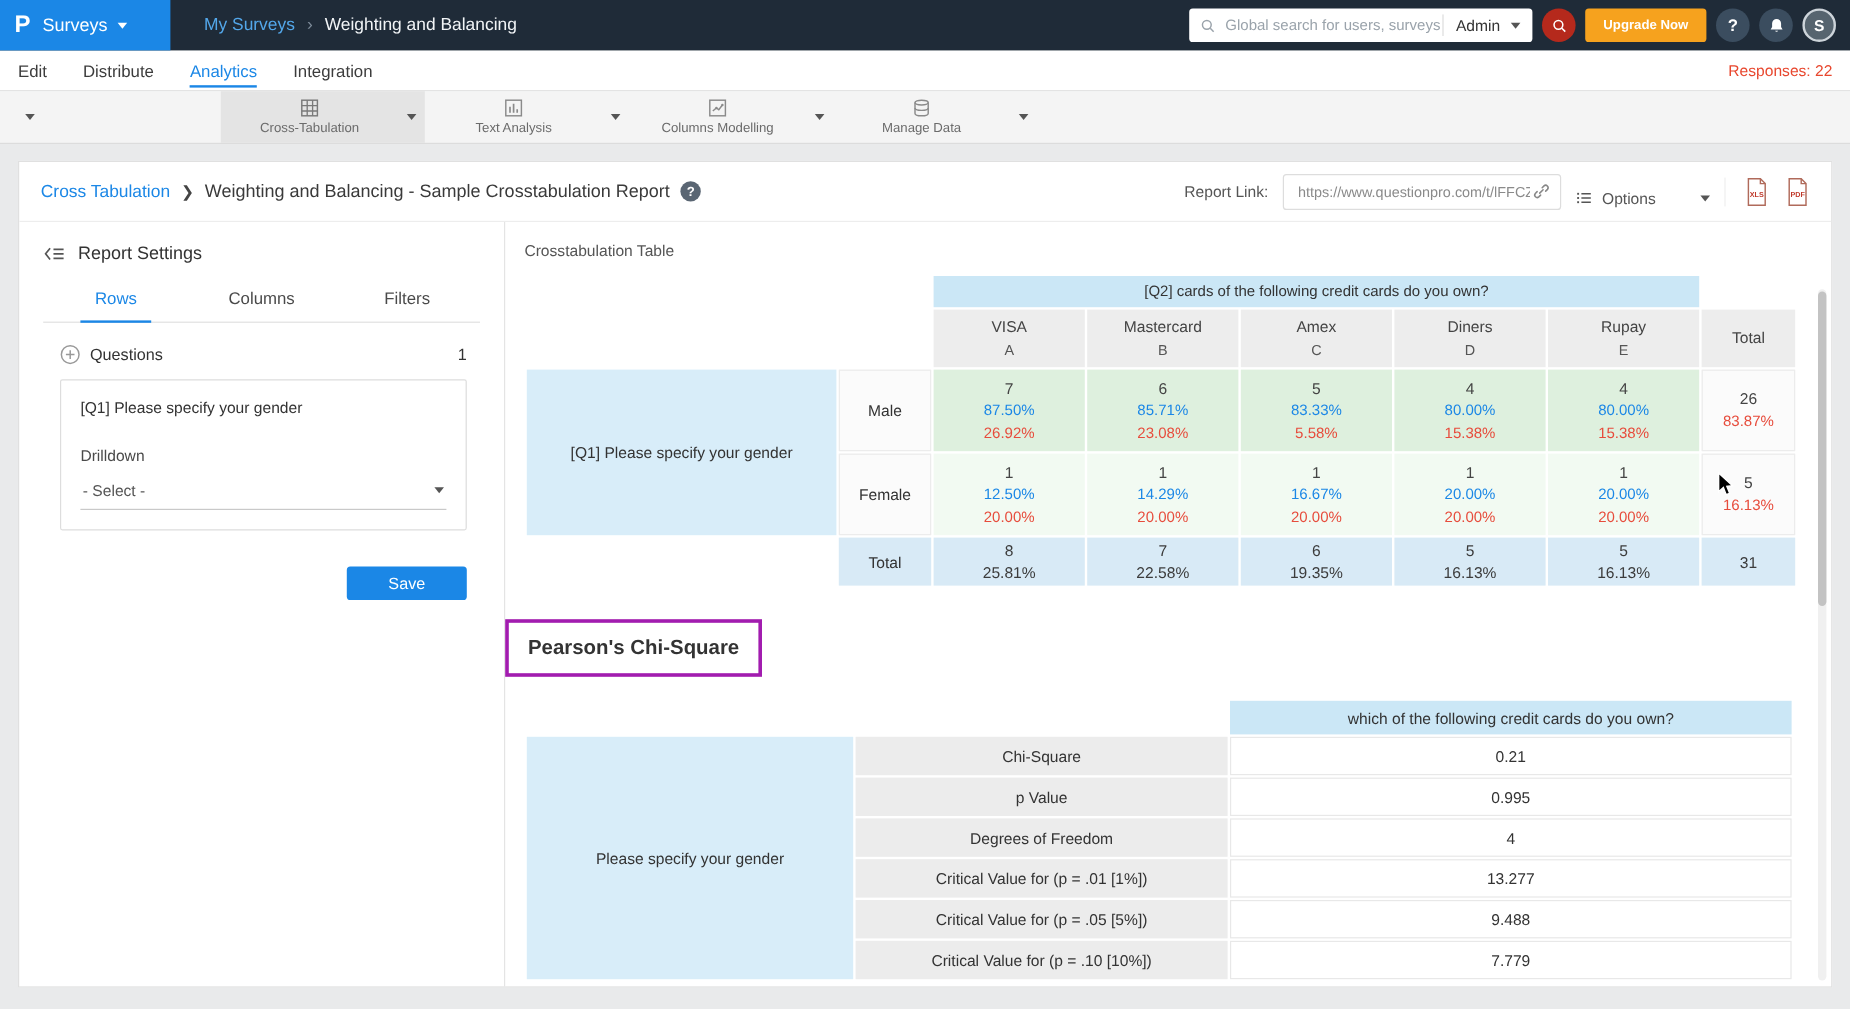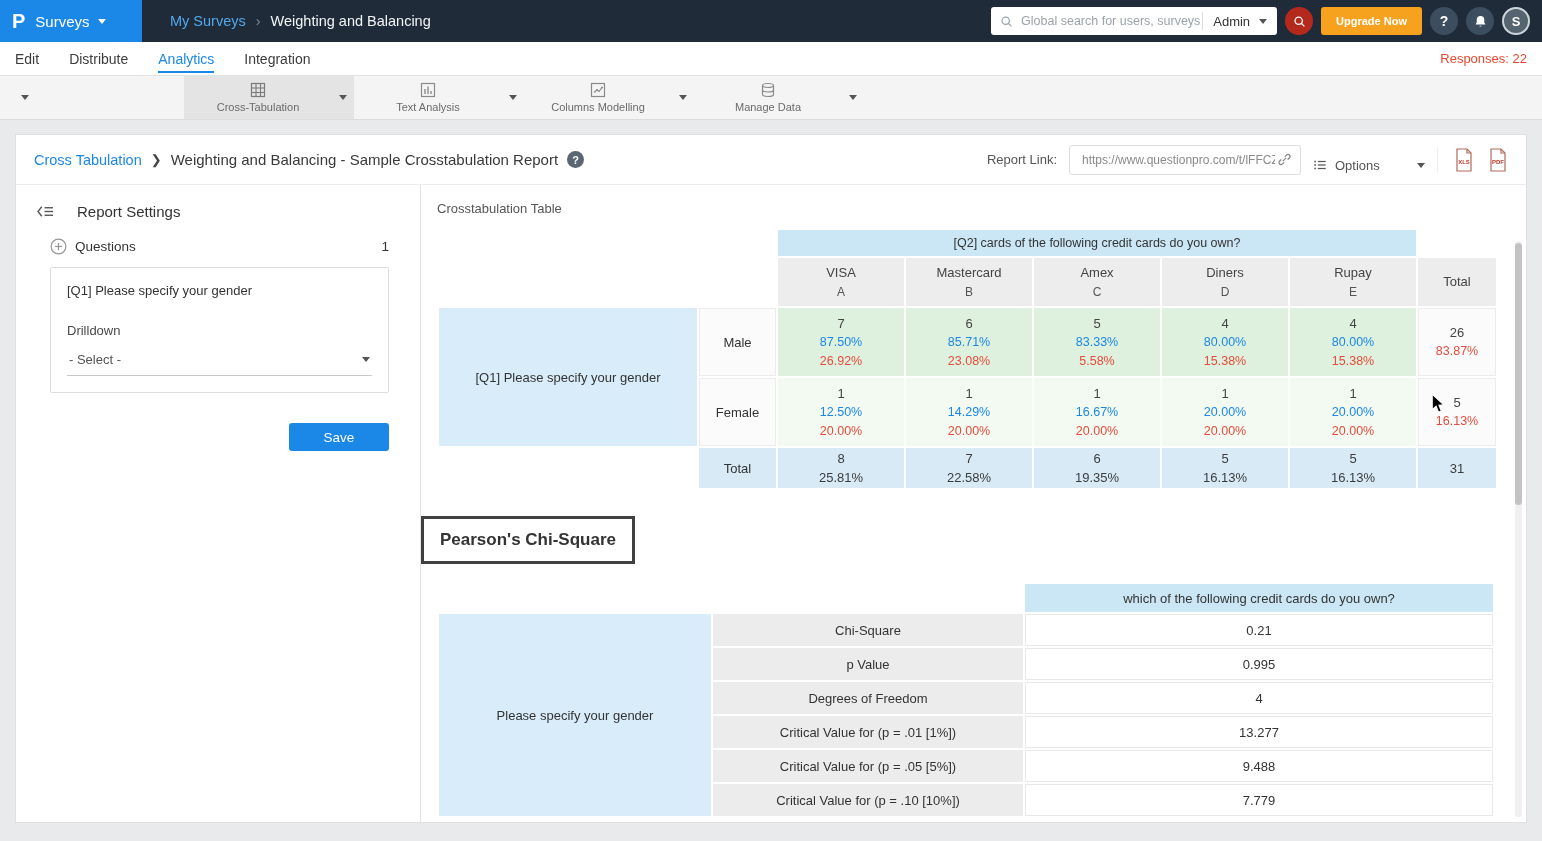--- a/index.html
+++ b/index.html
@@ -66,21 +66,21 @@
   .url-input { border:none; outline:none; flex:1; font-size:12px; color:#8a8a8a; background:transparent; min-width:0; font-family:inherit; }
   .options { display:flex; align-items:center; gap:8px; color:#555; font-size:13px; cursor:pointer; width:112px;margin-top:11px; }
   .options .caret { margin-left:auto; color:#555; }
   .exports { display:flex; align-items:center; gap:14px; padding-left:16px; border-left:1px solid #eee; }
   .doc { cursor:pointer; display:flex; }
 
   .card-body { display:flex; height:638px; }
 
   
   .panel { width:405px; border-right:1px solid #e4e4e4; padding:18px 20px 0; flex:none; }
-  .panel-head { display:flex; align-items:center; gap:22px; }
+  .panel-head { display:flex; align-items:center; gap:10px; }
   .panel-title { font-size:15px; color:#333; }
   .ptabs { display:flex; margin-top:16px; border-bottom:1px solid #e0e0e0; }
   .ptab { flex:1; text-align:center; font-size:14px; color:#4a4a4a; cursor:pointer; }
   .ptab span { display:inline-block; padding:4px 12px 11px; }
   .ptab.active { color:#1b87e6; }
   .ptab.active span { border-bottom:2px solid #1b87e6; margin-bottom:-1px; }
   .qrow { display:flex; align-items:center; margin:18px 0 0 14px; width:339px; }
   .qlabel { font-size:13.5px; color:#333; margin-left:8px; }
   .qcount { margin-left:auto; font-size:13.5px; color:#333; }
   .qbox { margin:12px 0 0 14px; width:339px; border:1px solid #ddd; border-radius:2px; padding:15px 16px 16px; }
@@ -107,21 +107,21 @@
   .rowlabel { background:#fbfbfb; border:1px solid #ececec; color:#333; font-size:13px; }
   .cellg { background:#def0de; }
   .cellp { background:#f2faf2; }
   .cellg, .cellp { height:68px; font-size:13px; color:#444; line-height:19px; }
   .celltotal { background:#fbfbfb; border:1px solid #ececec; font-size:13px; color:#444; line-height:19px; }
   .pct-b { color:#1b87e6; font-size:12.5px; }
   .pct-r { color:#e74c3c; font-size:12.5px; }
   .trow { background:#d8eaf6; height:40px; line-height:19px; font-size:13px; color:#3c3c3c; }
   .tlab { background:#d8eaf6; font-size:13px; color:#333; }
 
-  .pearson { display:inline-block; border:3px solid #404040; padding:11px 16px; margin:26px 0 0 -16px; }
+  .pearson { display:inline-block; border:3px solid #a21caf; padding:11px 16px; margin:26px 0 0 -16px; }
   .pearson h2 { margin:0; font-size:17px; color:#333; font-weight:bold; }
 
   table.chi { margin-top:18px; }
   .chi td { font-size:13px; color:#333; }
   .chi-hdr { background:#cbe7f6; height:28px; }
   .chi-left { background:#d8edf9; }
   .chi-lbl { background:#ececec; height:32px; }
   .chi-val { background:#fff; border:1px solid #e8e8e8; }
 
   .scroll-track { position:absolute; right:4px; top:106px; width:7px; height:576px; background:#f0f0f0; border-radius:4px; }
@@ -310,20 +310,25 @@
               <polyline points="6,3 2,8 6,13" fill="none" stroke="#555" stroke-width="1.5"></polyline>
               <g stroke="#555" stroke-width="1.5">
                 <line x1="9" y1="4" x2="18" y2="4"></line>
                 <line x1="9" y1="8" x2="18" y2="8"></line>
                 <line x1="9" y1="12" x2="18" y2="12"></line>
               </g>
             </svg>
         </span>
         <span class="panel-title">Report Settings</span>
       </div>
+      <div class="ptabs">
+        <div class="ptab active"><span>Rows</span></div>
+        <div class="ptab"><span>Columns</span></div>
+        <div class="ptab"><span>Filters</span></div>
+      </div>
       <div class="qrow">
         <span style="display:flex;">
           <svg viewBox="0 0 18 18" width="17" height="17">
               <circle cx="9" cy="9" r="7.8" fill="none" stroke="#999" stroke-width="1.3"></circle>
               <line x1="9" y1="5.2" x2="9" y2="12.8" stroke="#999" stroke-width="1.3"></line>
               <line x1="5.2" y1="9" x2="12.8" y2="9" stroke="#999" stroke-width="1.3"></line>
             </svg>
         </span>
         <span class="qlabel">Questions</span>
         <span class="qcount">1</span>

